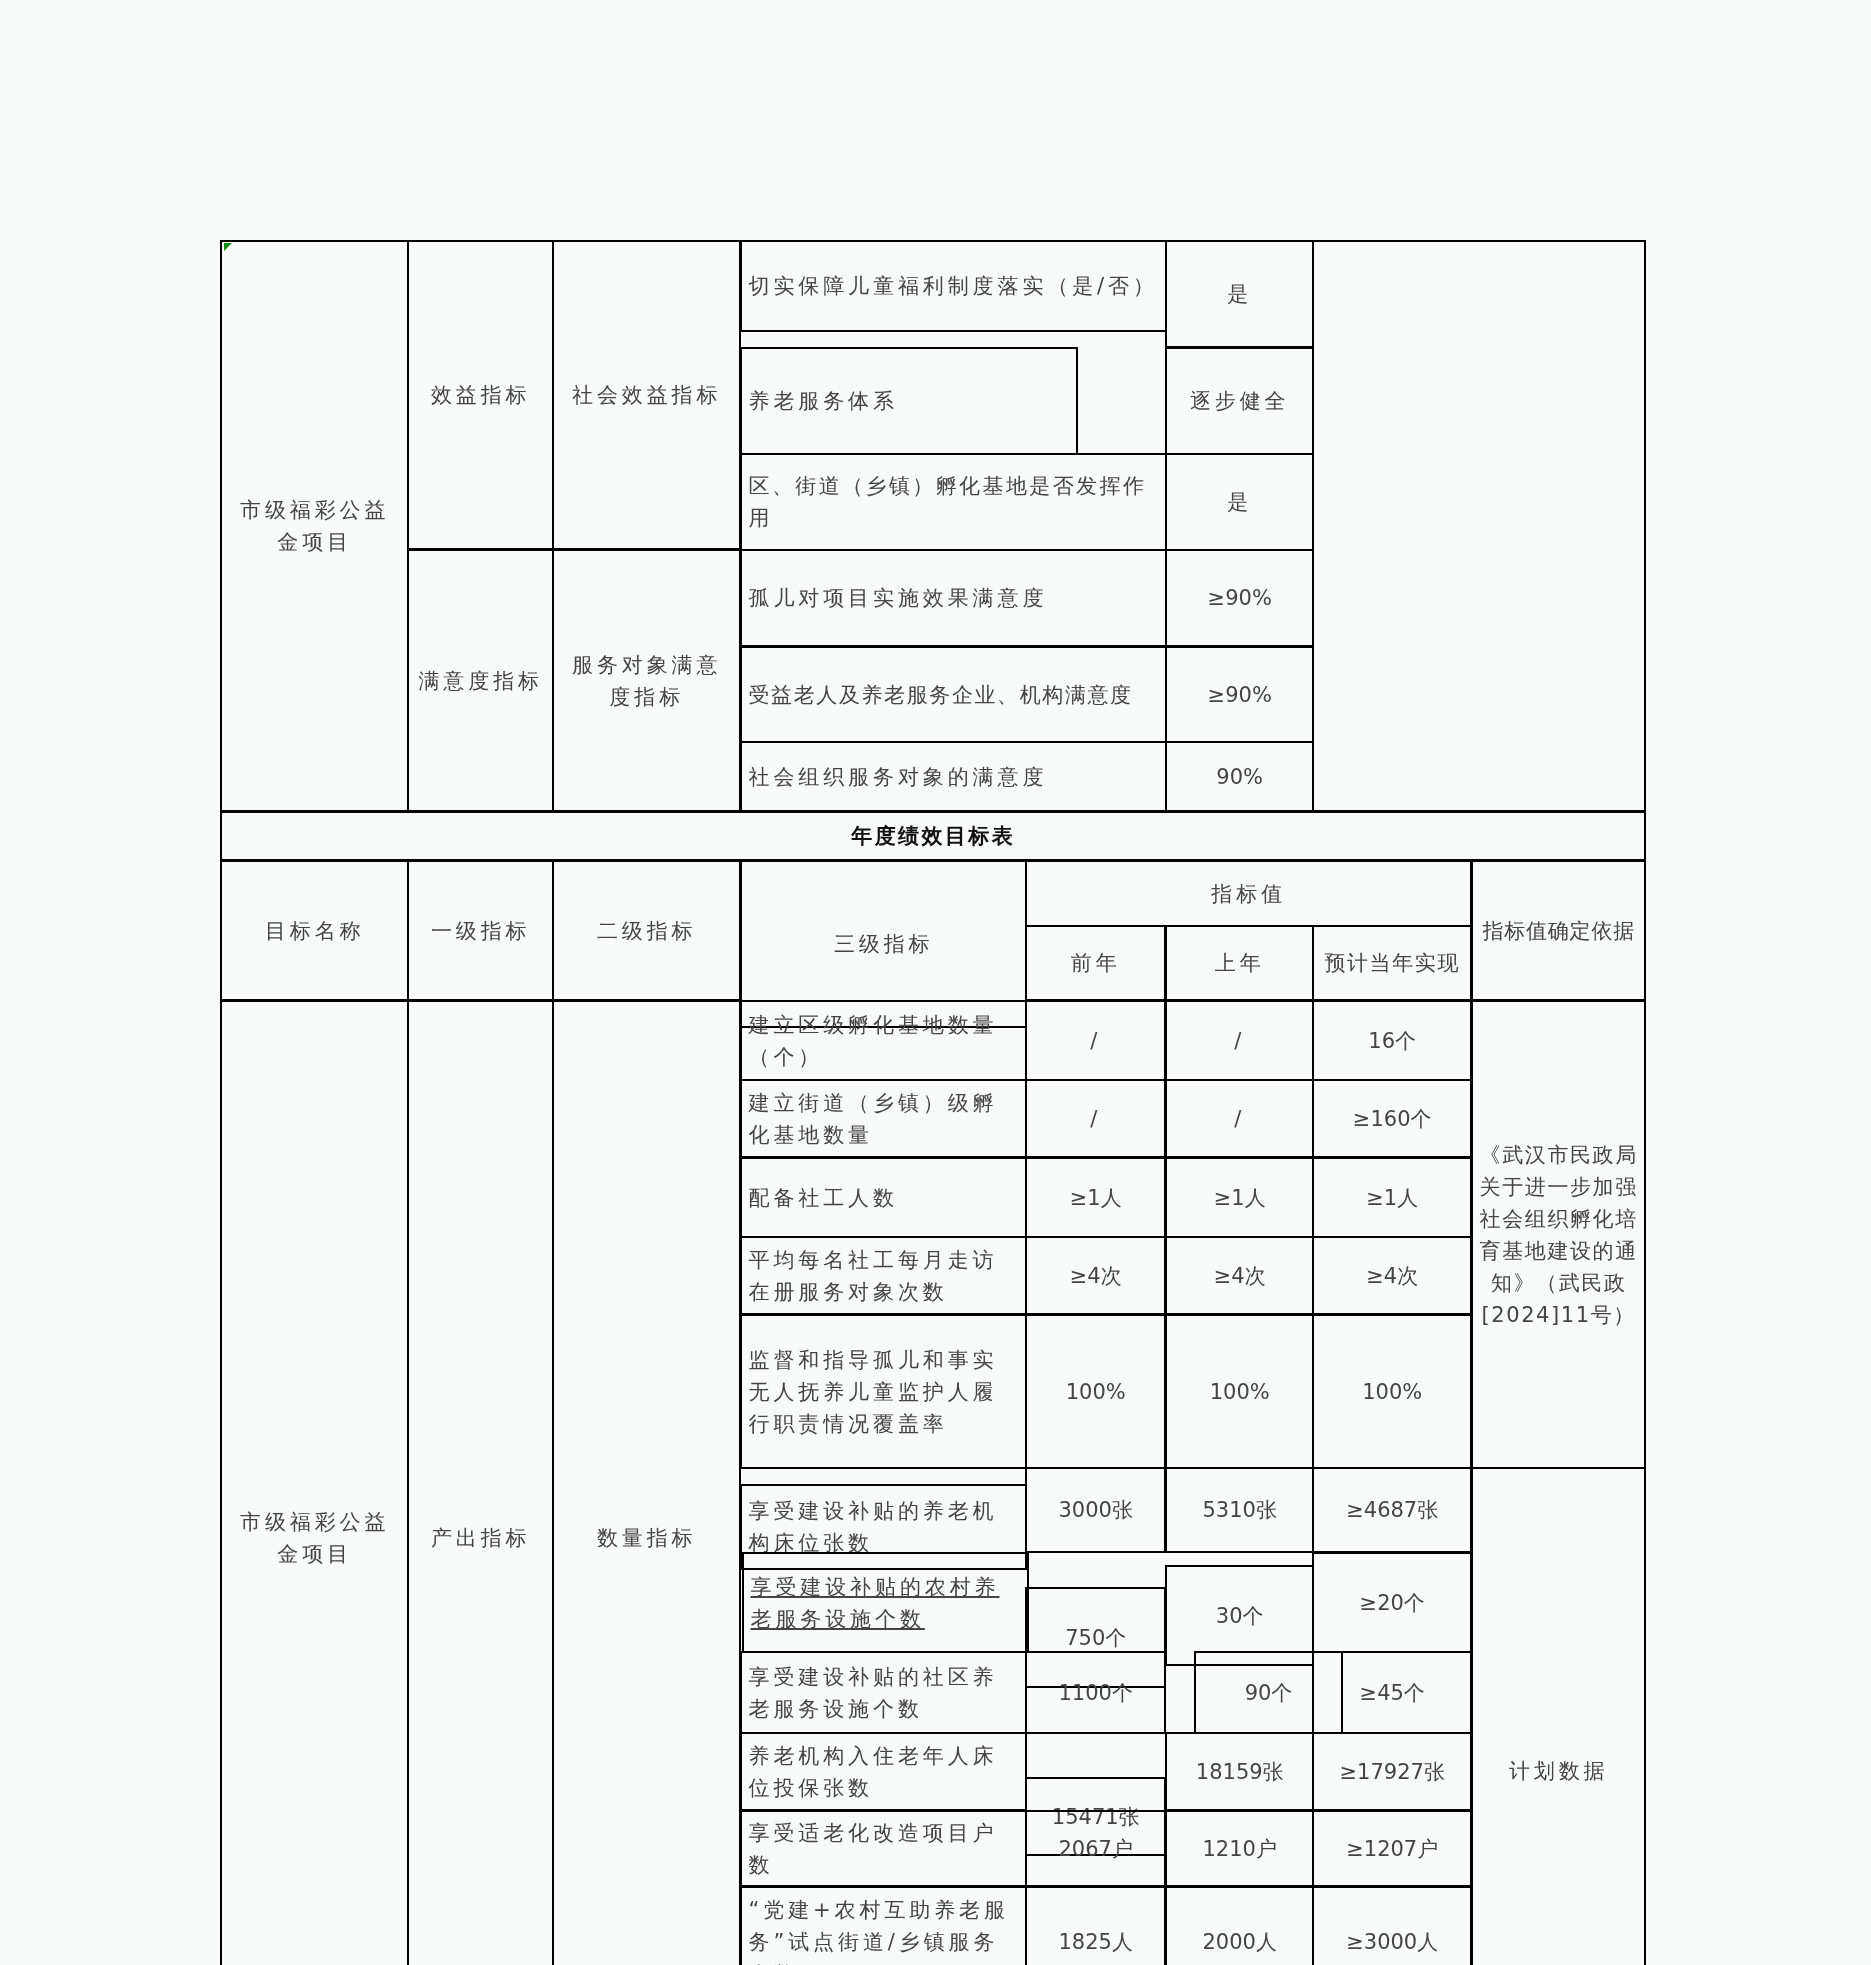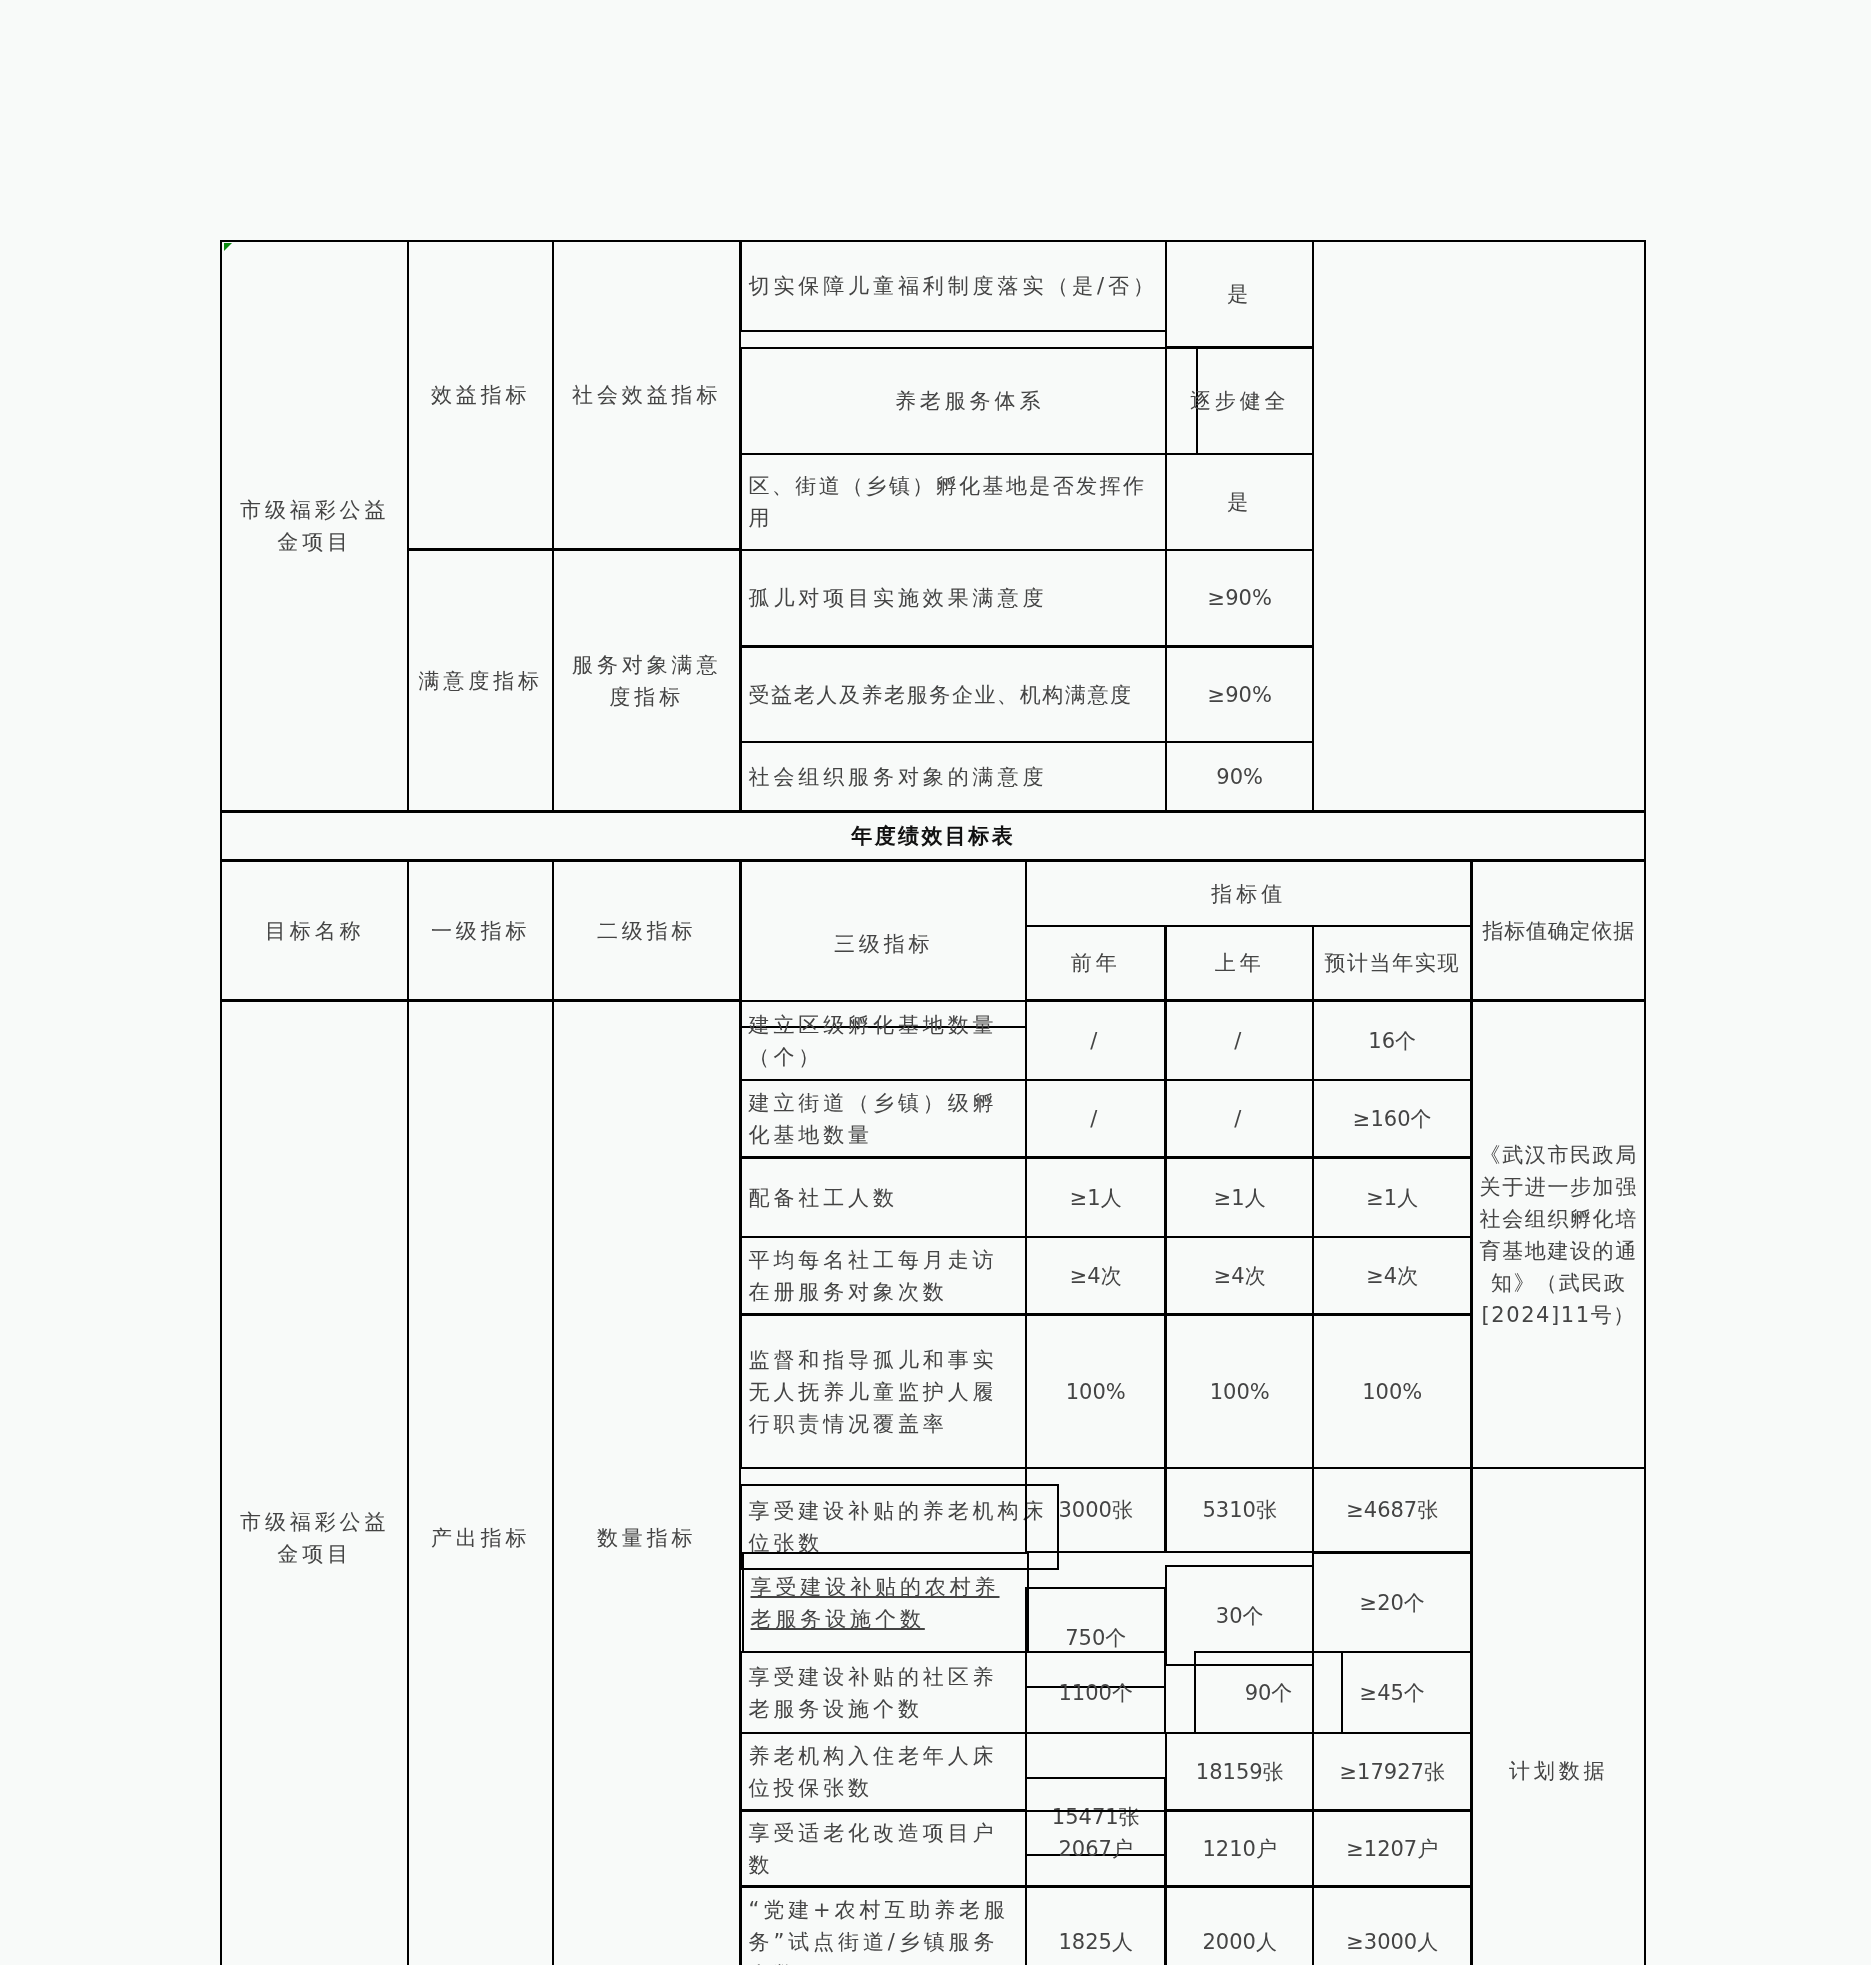--- a/index.html
+++ b/index.html
@@ -42,21 +42,21 @@
   </div>
   <div class="cell" style="left:553px;top:241px;width:189px;height:310px;">
     <span>社会效益指标</span>
   </div>
   <div class="cell left" style="left:741px;top:241px;width:427px;height:92px;">
     <span>切实保障儿童福利制度落实（是/否）</span>
   </div>
   <div class="cell" style="left:1166px;top:241px;width:149px;height:108px;">
     <span>是</span>
   </div>
-  <div class="cell left" style="left:741px;top:348px;width:458px;height:108px;justify-content:center;">
+  <div class="cell left" style="left:741px;top:348px;width:338px;height:108px;">
     <span>养老服务体系</span>
   </div>
   <div class="cell" style="left:1166px;top:348px;width:149px;height:108px;">
     <span>逐步健全</span>
   </div>
   <div class="cell left" style="left:741px;top:454px;width:427px;height:98px;">
     <span style="letter-spacing:2.4px">区、街道（乡镇）孵化基地是否发挥作用</span>
   </div>
   <div class="cell" style="left:1166px;top:454px;width:149px;height:98px;">
     <span>是</span>
@@ -193,21 +193,21 @@
       <span style="letter-spacing:0">100%</span>
     </div>
   <div class="cell" style="left:1313px;top:1315px;width:160px;height:155px;">
       <span style="letter-spacing:0">100%</span>
     </div>
 
   <div class="cell" style="left:1472px;top:1001px;width:175px;height:469px;">
     <span style="letter-spacing:1.6px;max-width:161px">《武汉市民政局关于进一步加强社会组织孵化培育基地建设的通知》（武民政[2024]11号）</span>
   </div>
 
-  <div class="cell left" style="left:741px;top:1468px;width:319px;height:86px;margin-top:16px;">
+  <div class="cell left" style="left:741px;top:1468px;width:287px;height:86px;margin-top:16px;">
       <span>享受建设补贴的养老机构床位张数</span>
     </div>
   <div class="cell" style="left:1026px;top:1468px;width:141px;height:86px;">
       <span style="letter-spacing:0">3000张</span>
     </div>
   <div class="cell" style="left:1166px;top:1468px;width:149px;height:86px;">
       <span style="letter-spacing:0">5310张</span>
     </div>
   <div class="cell" style="left:1313px;top:1468px;width:160px;height:86px;">
       <span style="letter-spacing:0">≥4687张</span>

